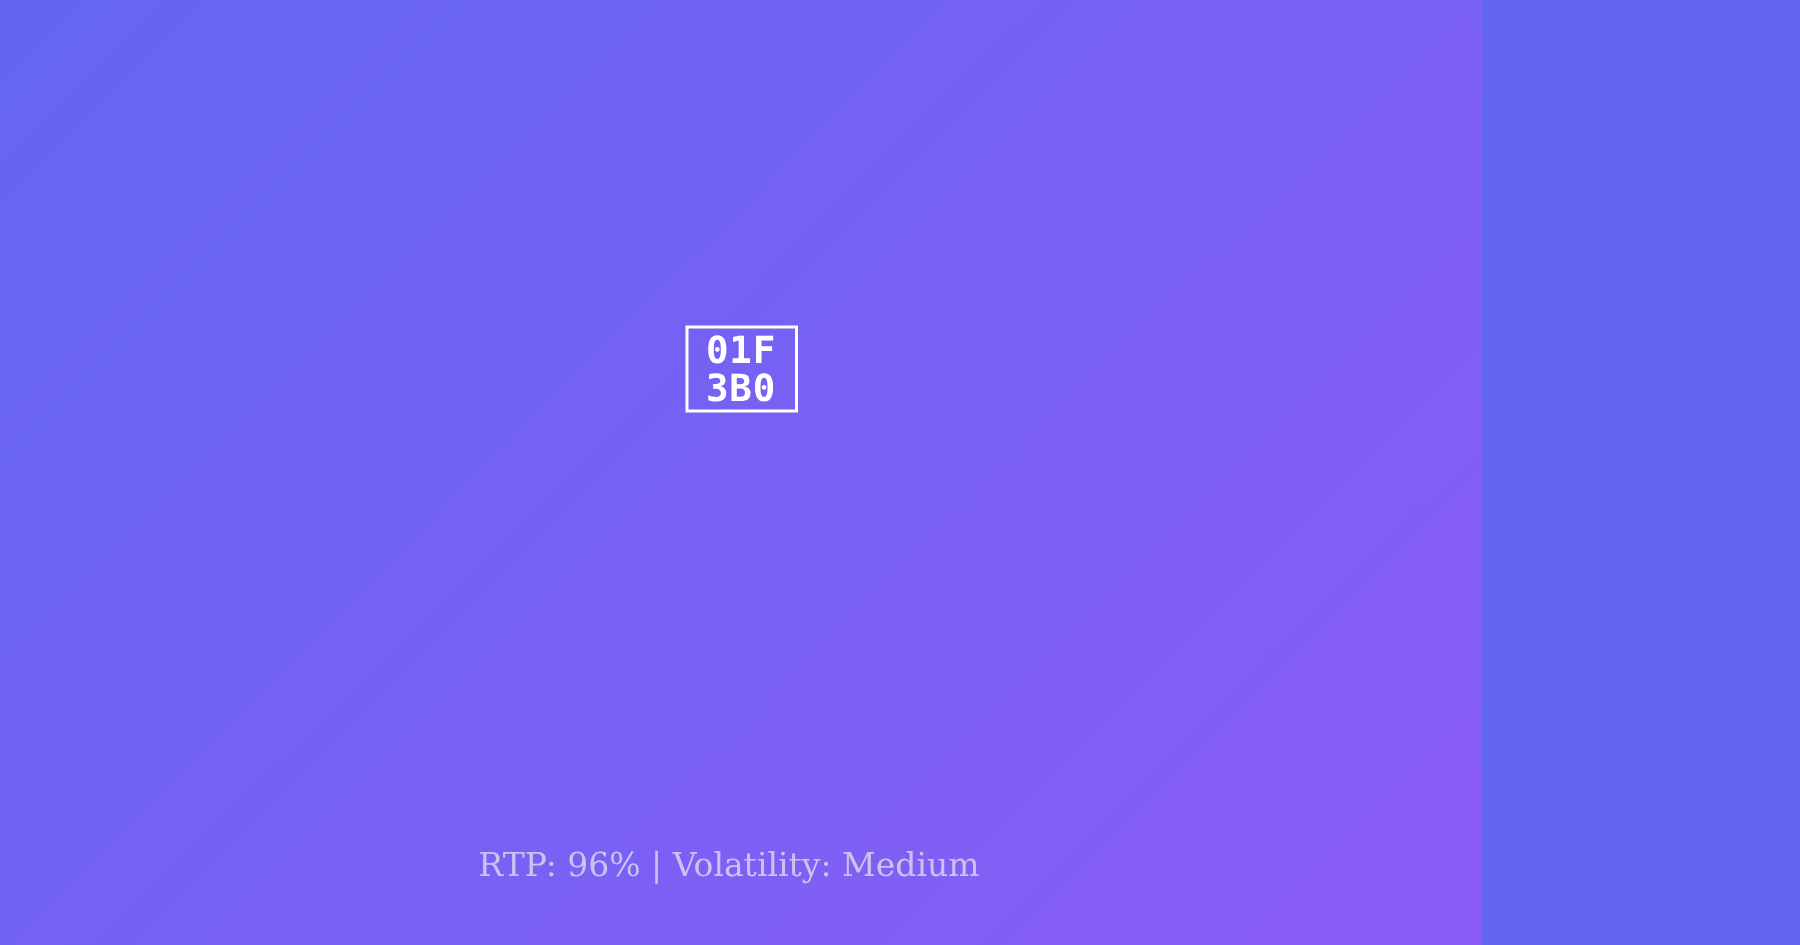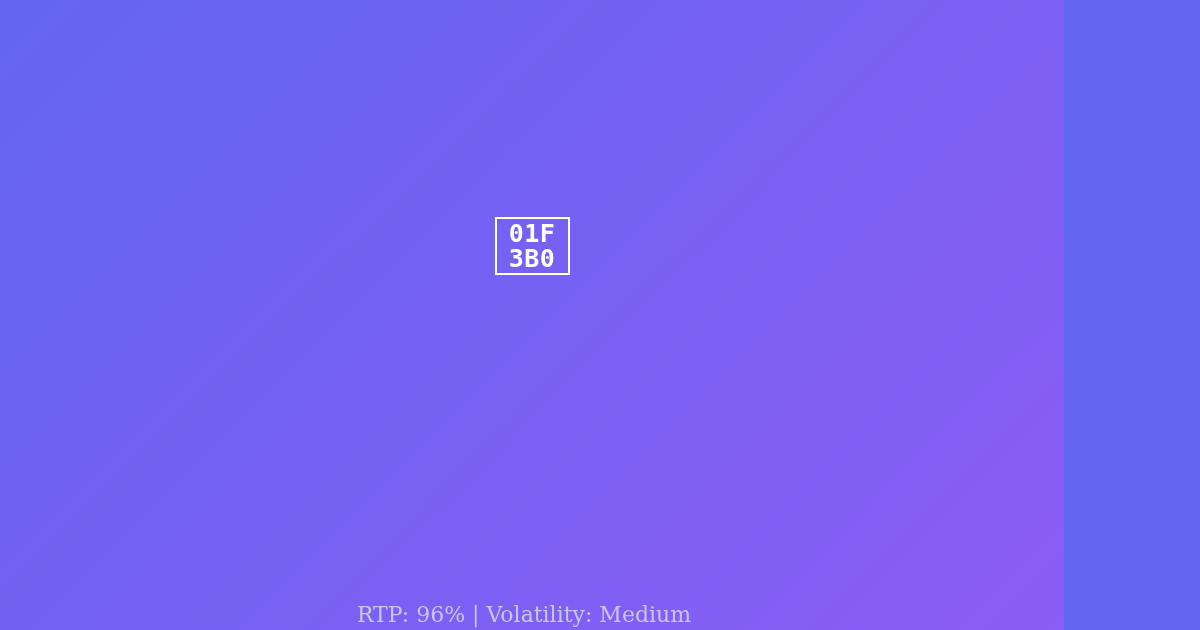--- a/index.html
+++ b/index.html
@@ -13,21 +13,21 @@
     height: 630px;
     overflow: hidden;
     font-family: "DejaVu Serif", "Liberation Serif", serif;
     background: #6366F1;
   }
 
   
   .og-card {
     position: relative;
     box-sizing: border-box;
-    width: 1064px;
+    width: 988px;
     height: 630px;
     background-image: linear-gradient(135deg, #6366F1 0%, #8B5CF6 100%);
     display: flex;
     flex-direction: column;
     align-items: center;
     justify-content: flex-start;
   }
 
   
   .hero-block {
@@ -102,21 +102,21 @@
   }
 
   
   .card-footer {
     position: absolute;
     left: 0;
     right: 16px;
     bottom: 0;
     height: 130px;
     display: flex;
-    align-items: flex-end;
+    align-items: center;
     justify-content: center;
     padding-top: 26px;
     box-sizing: border-box;
   }
 
   .footer-meta {
     margin: 0;
     font-family: "DejaVu Serif", "Liberation Serif", serif;
     font-size: 22px;
     font-weight: 400;

